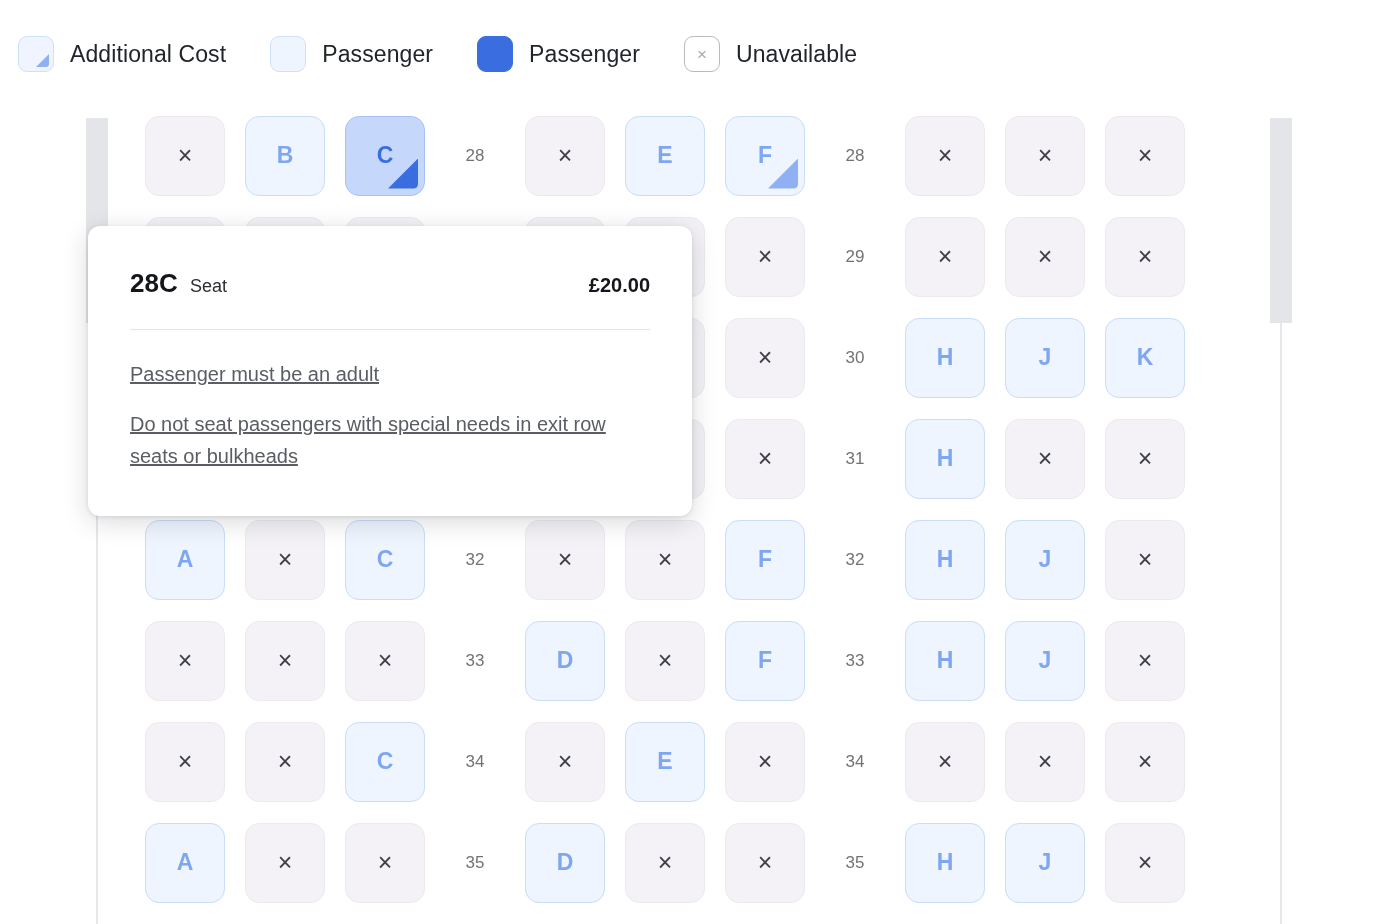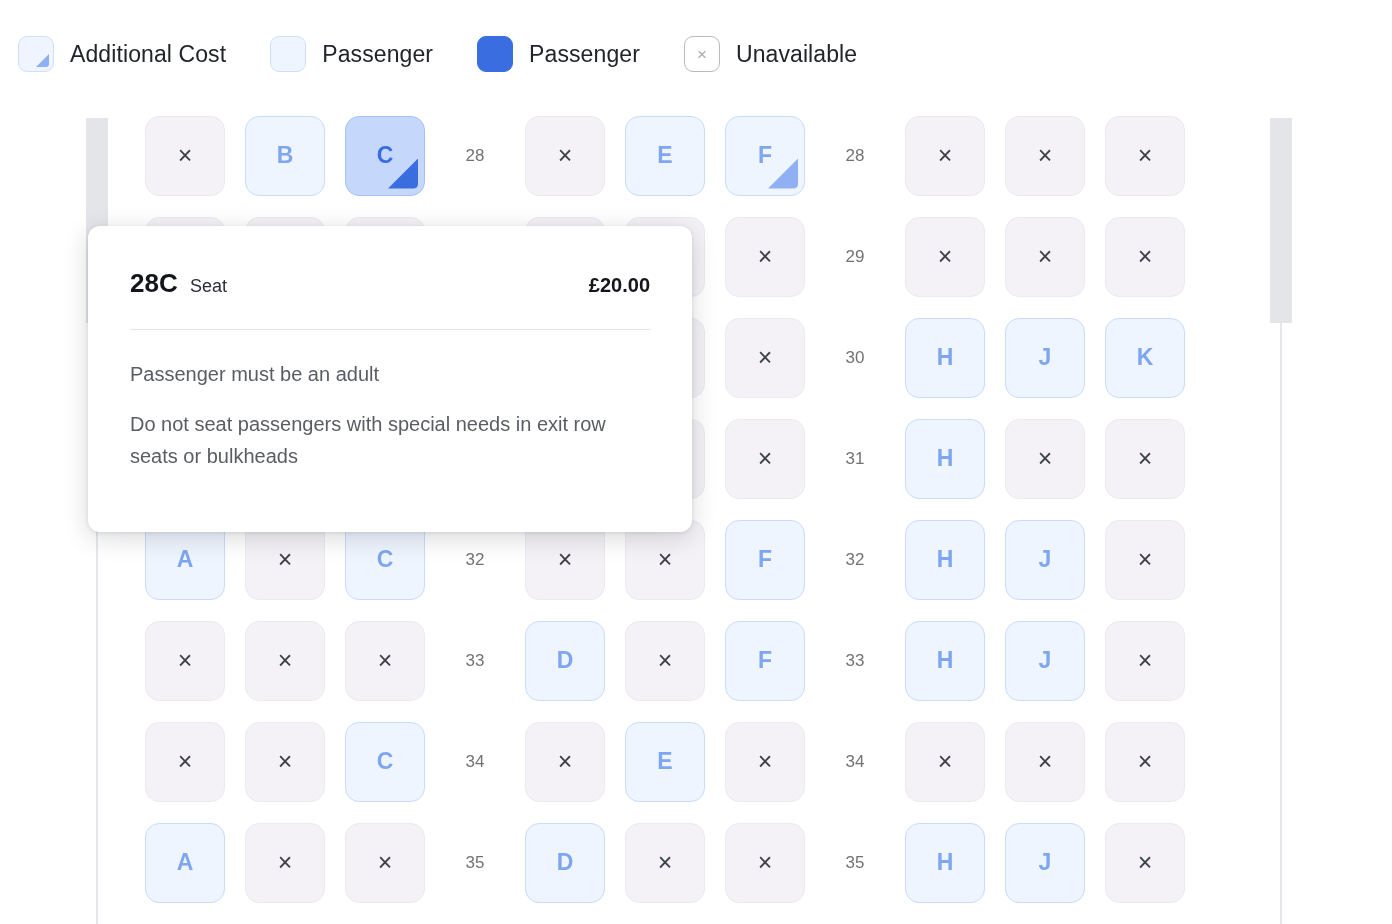--- a/index.html
+++ b/index.html
@@ -196,21 +196,21 @@
 
   
   .tooltip {
     position: absolute;
     left: 88px;
     top: 226px;
     width: 604px;
     background: #ffffff;
     border-radius: 12px;
     box-shadow: 0 6px 26px rgba(20,24,40,.16), 0 1px 4px rgba(20,24,40,.10);
-    padding: 42px 42px 60px 42px;
+    padding: 42px 42px 44px 42px;
     z-index: 40;
   }
   .tt-head {
     display: flex;
     align-items: baseline;
     justify-content: space-between;
   }
   .tt-left {
     display: flex;
     align-items: baseline;
@@ -235,20 +235,21 @@
     margin-top: 30px;
     height: 1px;
     background: #e4e5e9;
   }
   .tt-notes { margin-top: 28px; }
   .tt-note {
     font-size: 20px;
     line-height: 32px;
     color: #5a5d64;
     margin-bottom: 18px;
+    text-decoration: underline;
   }
   .tt-note:last-child { margin-bottom: 0; }
 </style>
 </head>
 <body>
 
 <div id="app">
 
   <div class="legend" id="legend">
       <div class="legend-item">

